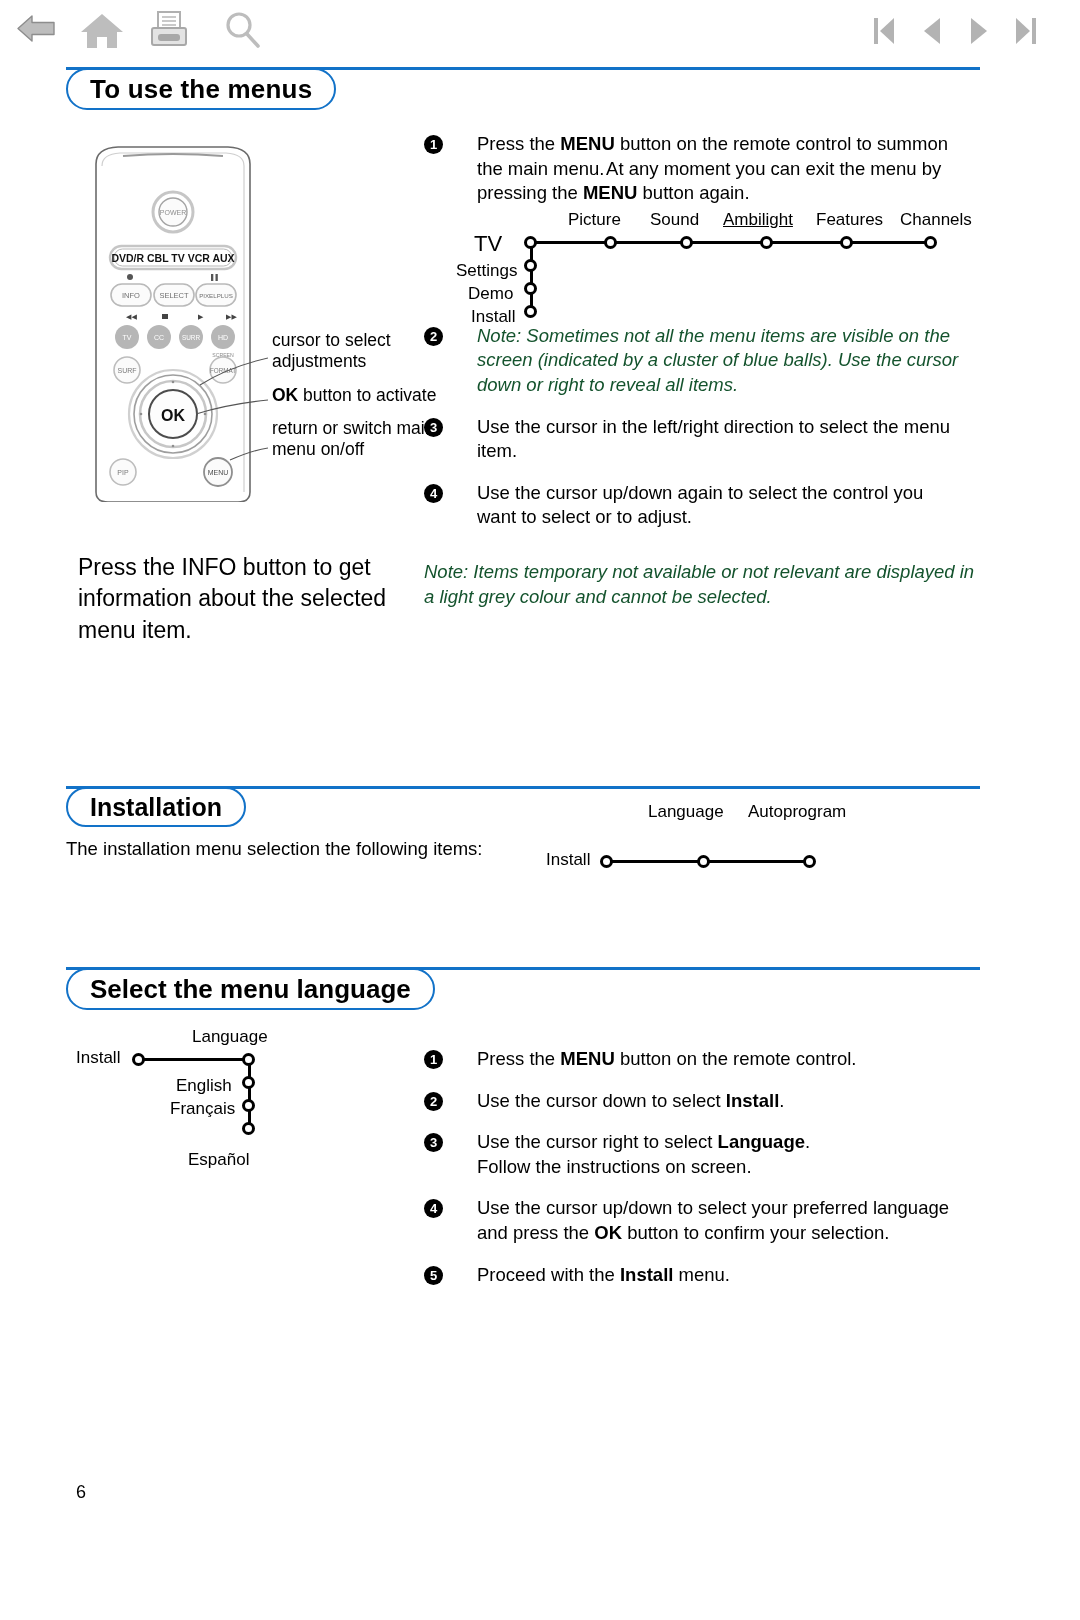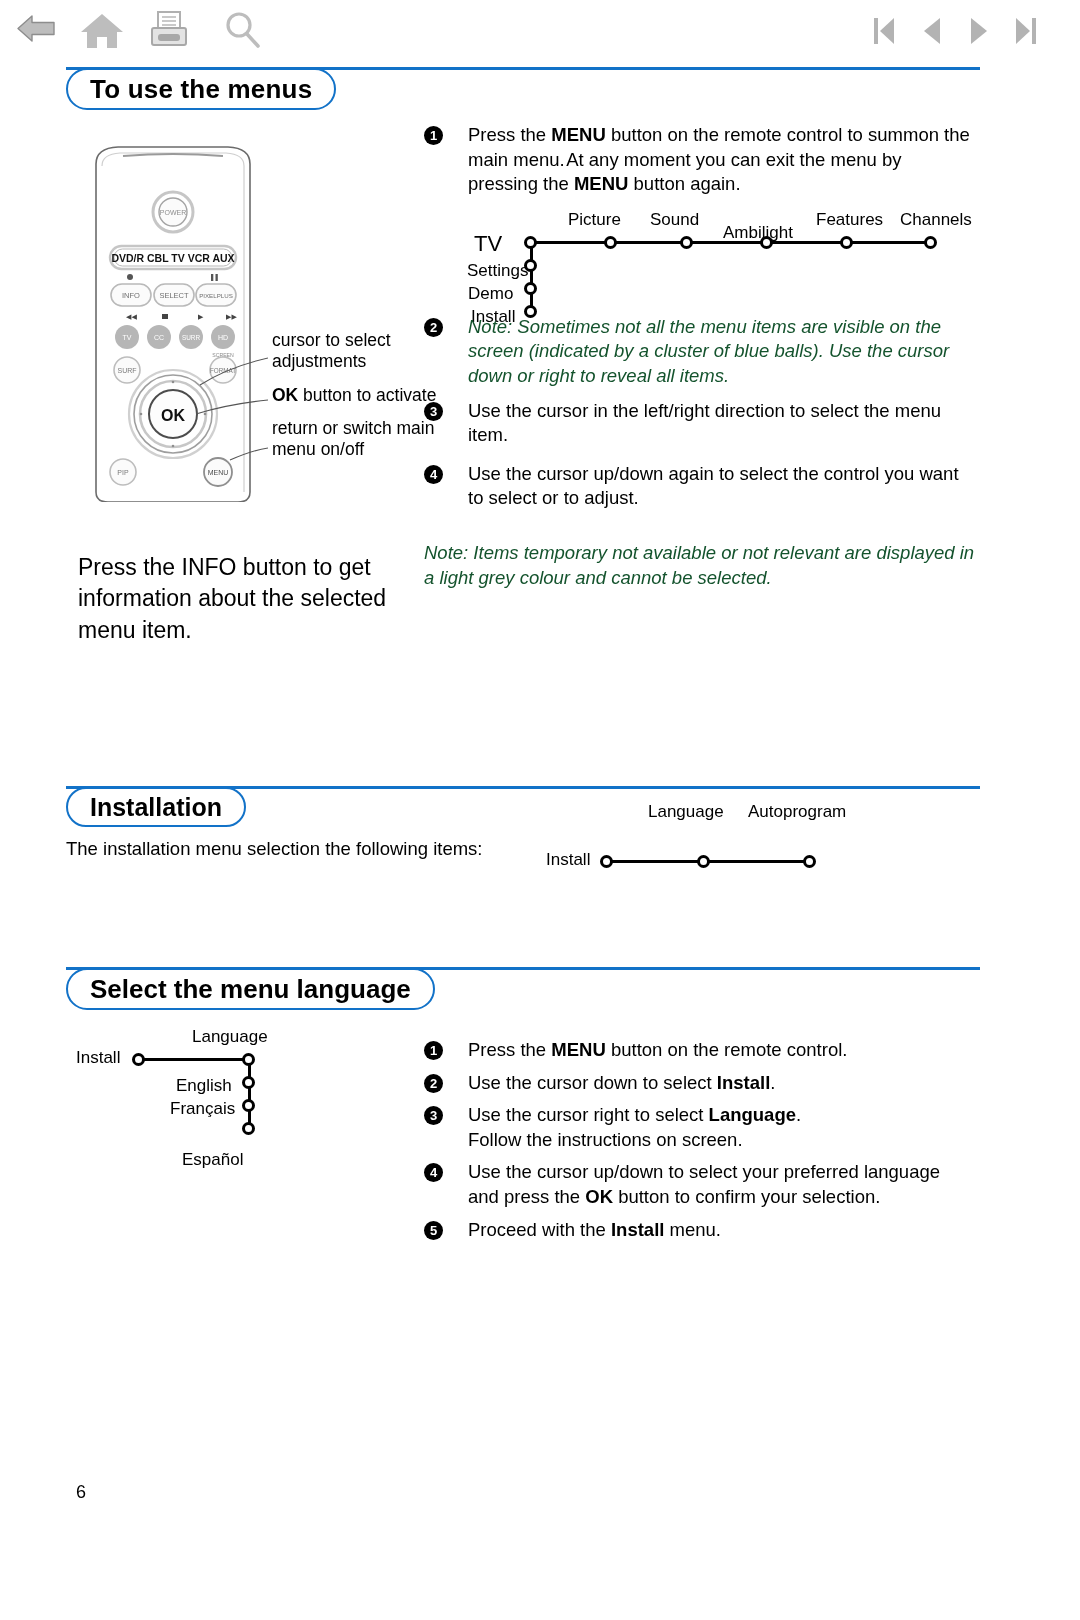--- a/index.html
+++ b/index.html
@@ -53,21 +53,21 @@
   .steps { position:absolute; }
   .step { position:relative; padding-left:36px; margin-bottom:4px; }
   .step .num {
     position:absolute; left:0; top:3px;
     width:19px; height:19px; border-radius:50%;
     background:#000; color:#fff;
     font-size:13px; font-weight:bold;
     display:flex; align-items:center; justify-content:center;
     font-family:"Liberation Sans", sans-serif;
   }
-  .step p { margin:8px; font-size:18.5px; line-height:1.33; }
+  .step p { margin:17px; font-size:18.5px; line-height:1.33; }
   .step p b { font-weight:bold; }
   .note { font-style:italic; color:#14532d; }
 
   
   #remote-wrap { position:absolute; left:78px; top:142px; width:190px; height:360px; }
   #callouts { position:absolute; left:272px; top:330px; width:175px; }
   .callout { font-size:17.5px; line-height:1.22; margin-bottom:12px; }
   #info-note {
     position:absolute; left:78px; top:552px; width:330px;
     font-size:23px; font-weight:normal; line-height:1.36;
@@ -250,36 +250,36 @@
 
 <div id="tree-main">
 
   <div class="hline" style="left:82px; top:36px; width:400px;"></div>
 
   <div class="vline" style="left:82px; top:36px; height:72px;"></div>
 
   <div class="tree-label big" style="left:26px; top:26px;">TV</div>
   <div class="node" style="left:76px; top:31px;"></div>
 
-  <div class="tree-label" style="left:8px; top:56px;margin-left:11px;">Settings</div>
+  <div class="tree-label" style="left:8px; top:56px;">Settings</div>
   <div class="node" style="left:76px; top:54px;"></div>
 
   <div class="tree-label" style="left:20px; top:79px;">Demo</div>
   <div class="node" style="left:76px; top:77px;"></div>
 
   <div class="tree-label" style="left:23px; top:102px;">Install</div>
   <div class="node" style="left:76px; top:100px;"></div>
 
   <div class="tree-label" style="left:120px; top:5px;">Picture</div>
   <div class="node" style="left:156px; top:31px;"></div>
 
   <div class="tree-label" style="left:202px; top:5px;">Sound</div>
   <div class="node" style="left:232px; top:31px;"></div>
 
-  <div class="tree-label" style="left:275px; top:18px;">Ambilight</div>
+  <div class="tree-label" style="left:275px; top:5px;text-decoration:underline;">Ambilight</div>
   <div class="node" style="left:312px; top:31px;"></div>
 
   <div class="tree-label" style="left:368px; top:5px;">Features</div>
   <div class="node" style="left:392px; top:31px;"></div>
 
   <div class="tree-label" style="left:452px; top:5px;">Channels</div>
   <div class="node" style="left:476px; top:31px;"></div>
 </div>
 
 <div class="steps" id="steps-main">
@@ -343,21 +343,21 @@
 
   <div class="tree-label" style="left:116px; top:9px;">Language</div>
   <div class="node" style="left:166px; top:35px;"></div>
 
   <div class="tree-label" style="left:100px; top:58px;">English</div>
   <div class="node" style="left:166px; top:58px;"></div>
 
   <div class="tree-label" style="left:94px; top:81px;">Français</div>
   <div class="node" style="left:166px; top:81px;"></div>
 
-  <div class="tree-label" style="left:106px; top:104px;margin-top:28px;">Español</div>
+  <div class="tree-label" style="left:112px; top:104px;margin-top:28px;">Español</div>
   <div class="node" style="left:166px; top:104px;"></div>
 </div>
 
 <div class="steps" id="steps-lang">
 
   <div class="step" style="margin-bottom:8px;">
     <span class="num">1</span>
     <p>Press the <b>MENU</b> button on the remote control.</p>
   </div>
 

